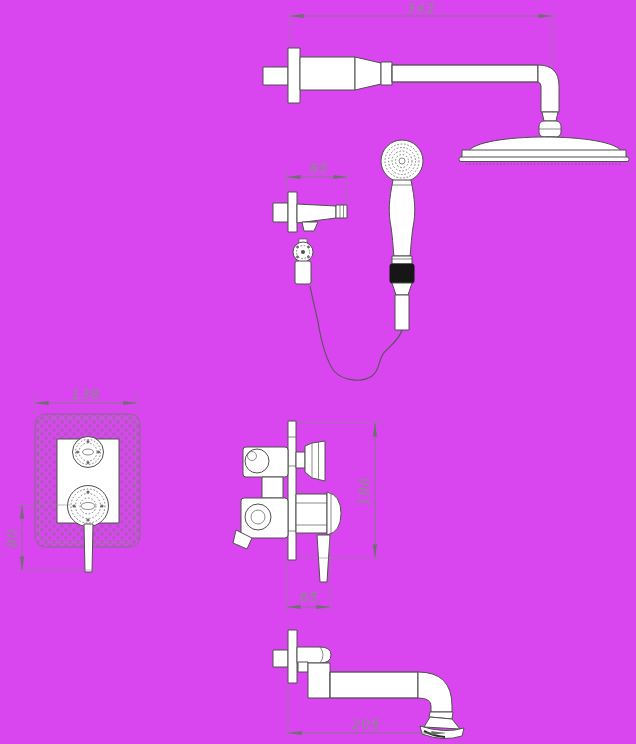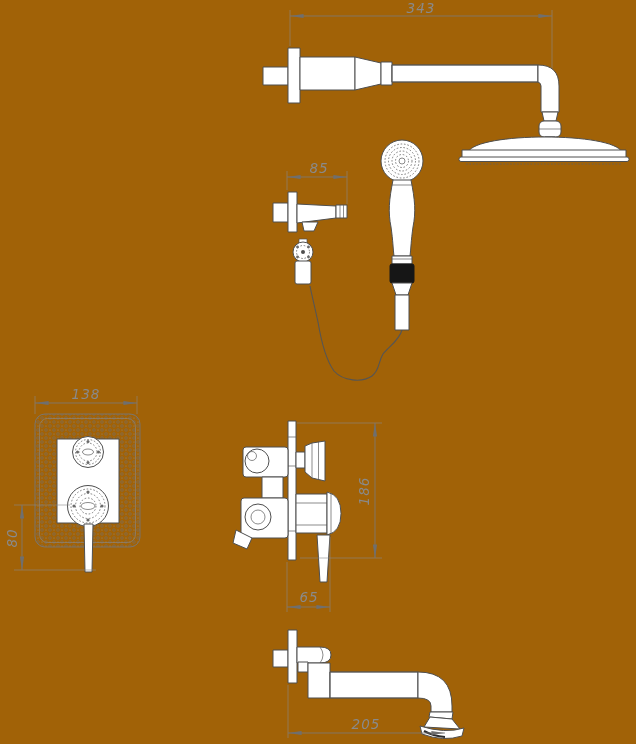--- a/index.html
+++ b/index.html
@@ -1,16 +1,16 @@
 <!DOCTYPE html>
 <html><head>
 <meta charset="utf-8">
 <style>
   html,body{margin:0;padding:0;background:#ffffff;}
-  .canvas{position:relative;width:636px;height:744px;background:#a16207;overflow:hidden;
+  .canvas{position:relative;width:636px;height:744px;background:#d946ef;overflow:hidden;
           font-family:"DejaVu Sans",sans-serif;}
   svg{position:absolute;left:0;top:0;}
   .p   {fill:#ffffff;stroke:#4f4f4f;stroke-width:1;stroke-linejoin:round;}
   .pt  {fill:#ffffff;stroke:#4f4f4f;stroke-width:.7;stroke-linejoin:round;}
   .nf  {fill:none;stroke:#4f4f4f;stroke-width:1;}
   .nft {fill:none;stroke:#5a5a5a;stroke-width:.7;}
   .dot {fill:none;stroke:#5f5f5f;stroke-width:.8;stroke-dasharray:1.6 1.8;}
   .dim {fill:none;stroke:#7c7c7c;stroke-width:.8;}
   .ext {fill:none;stroke:#8a8a8a;stroke-width:.6;}
   .dimtxt{fill:#8a8a8a;font-family:"DejaVu Sans",sans-serif;font-size:13.5px;

